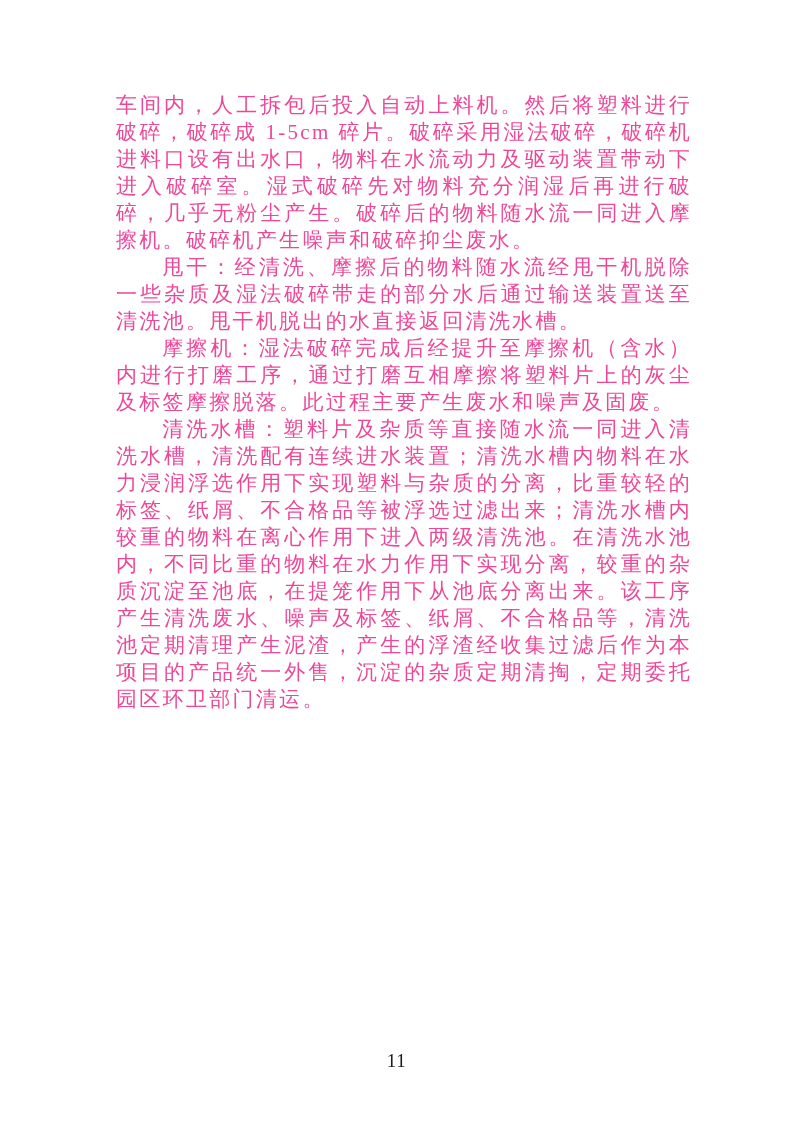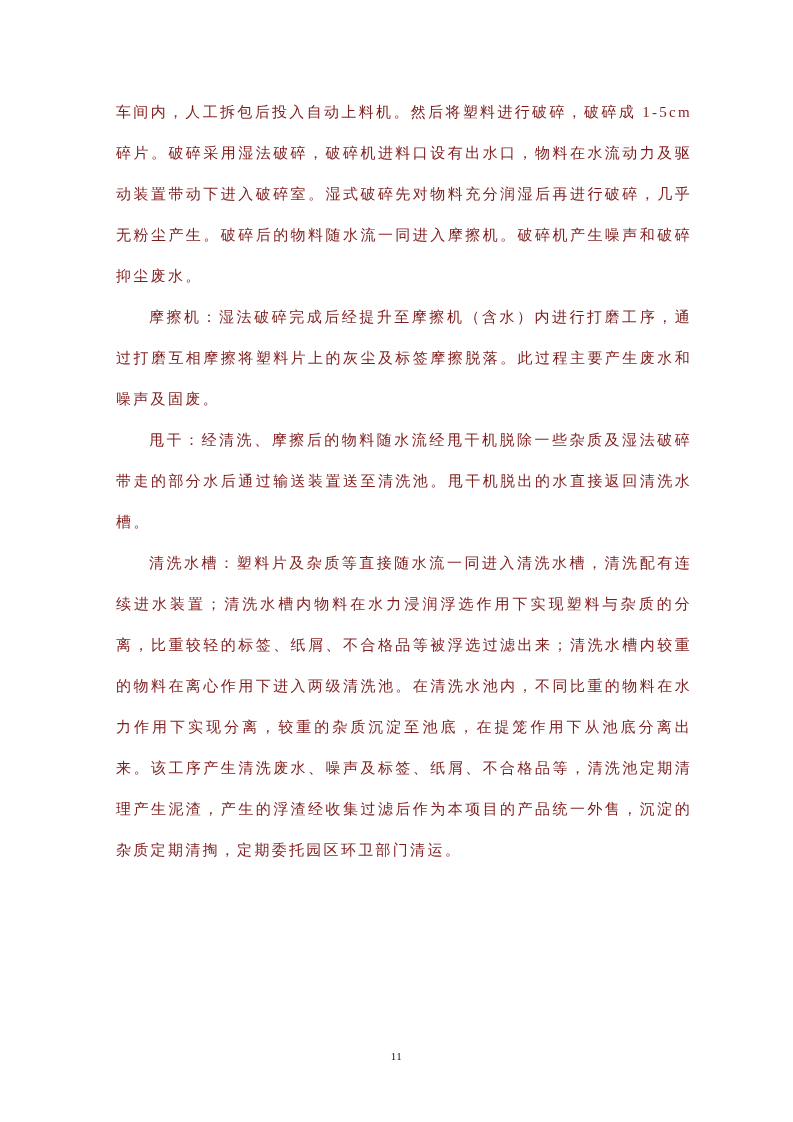--- a/index.html
+++ b/index.html
@@ -16,47 +16,47 @@
     height: 1122px;
     background: #ffffff;
   }
   .text-block {
     position: absolute;
     left: 116px;
     top: 92px;
     width: 576px;
   }
   .para {
-    font-size: 15px;
-    line-height: 41px;
+    font-size: 21px;
+    line-height: 27px;
     letter-spacing: 2.3px;
-    color: #7f1d1d;
+    color: #ec4899;
     text-align: justify;
     text-justify: inter-ideograph;
     text-indent: 2.2em;
     word-break: break-all;
   }
   .para.no-indent {
     text-indent: 0;
   }
   .page-number {
     position: absolute;
     left: 0;
     right: 0;
     top: 1050px;
     text-align: center;
-    font-size: 11px;
+    font-size: 19px;
     color: #1a1a1a;
     letter-spacing: 0.5px;
   }
 </style>
 </head>
 <body>
 
 <div class="page">
   <div class="text-block">
     <p class="para no-indent">车间内，人工拆包后投入自动上料机。然后将塑料进行破碎，破碎成 1-5cm 碎片。破碎采用湿法破碎，破碎机进料口设有出水口，物料在水流动力及驱动装置带动下进入破碎室。湿式破碎先对物料充分润湿后再进行破碎，几乎无粉尘产生。破碎后的物料随水流一同进入摩擦机。破碎机产生噪声和破碎抑尘废水。</p>
+    <p class="para">甩干：经清洗、摩擦后的物料随水流经甩干机脱除一些杂质及湿法破碎带走的部分水后通过输送装置送至清洗池。甩干机脱出的水直接返回清洗水槽。</p>
     <p class="para">摩擦机：湿法破碎完成后经提升至摩擦机（含水）内进行打磨工序，通过打磨互相摩擦将塑料片上的灰尘及标签摩擦脱落。此过程主要产生废水和噪声及固废。</p>
-    <p class="para">甩干：经清洗、摩擦后的物料随水流经甩干机脱除一些杂质及湿法破碎带走的部分水后通过输送装置送至清洗池。甩干机脱出的水直接返回清洗水槽。</p>
     <p class="para">清洗水槽：塑料片及杂质等直接随水流一同进入清洗水槽，清洗配有连续进水装置；清洗水槽内物料在水力浸润浮选作用下实现塑料与杂质的分离，比重较轻的标签、纸屑、不合格品等被浮选过滤出来；清洗水槽内较重的物料在离心作用下进入两级清洗池。在清洗水池内，不同比重的物料在水力作用下实现分离，较重的杂质沉淀至池底，在提笼作用下从池底分离出来。该工序产生清洗废水、噪声及标签、纸屑、不合格品等，清洗池定期清理产生泥渣，产生的浮渣经收集过滤后作为本项目的产品统一外售，沉淀的杂质定期清掏，定期委托园区环卫部门清运。</p>
   </div>
   <div class="page-number">11</div>
 </div>
 
 </body></html>

